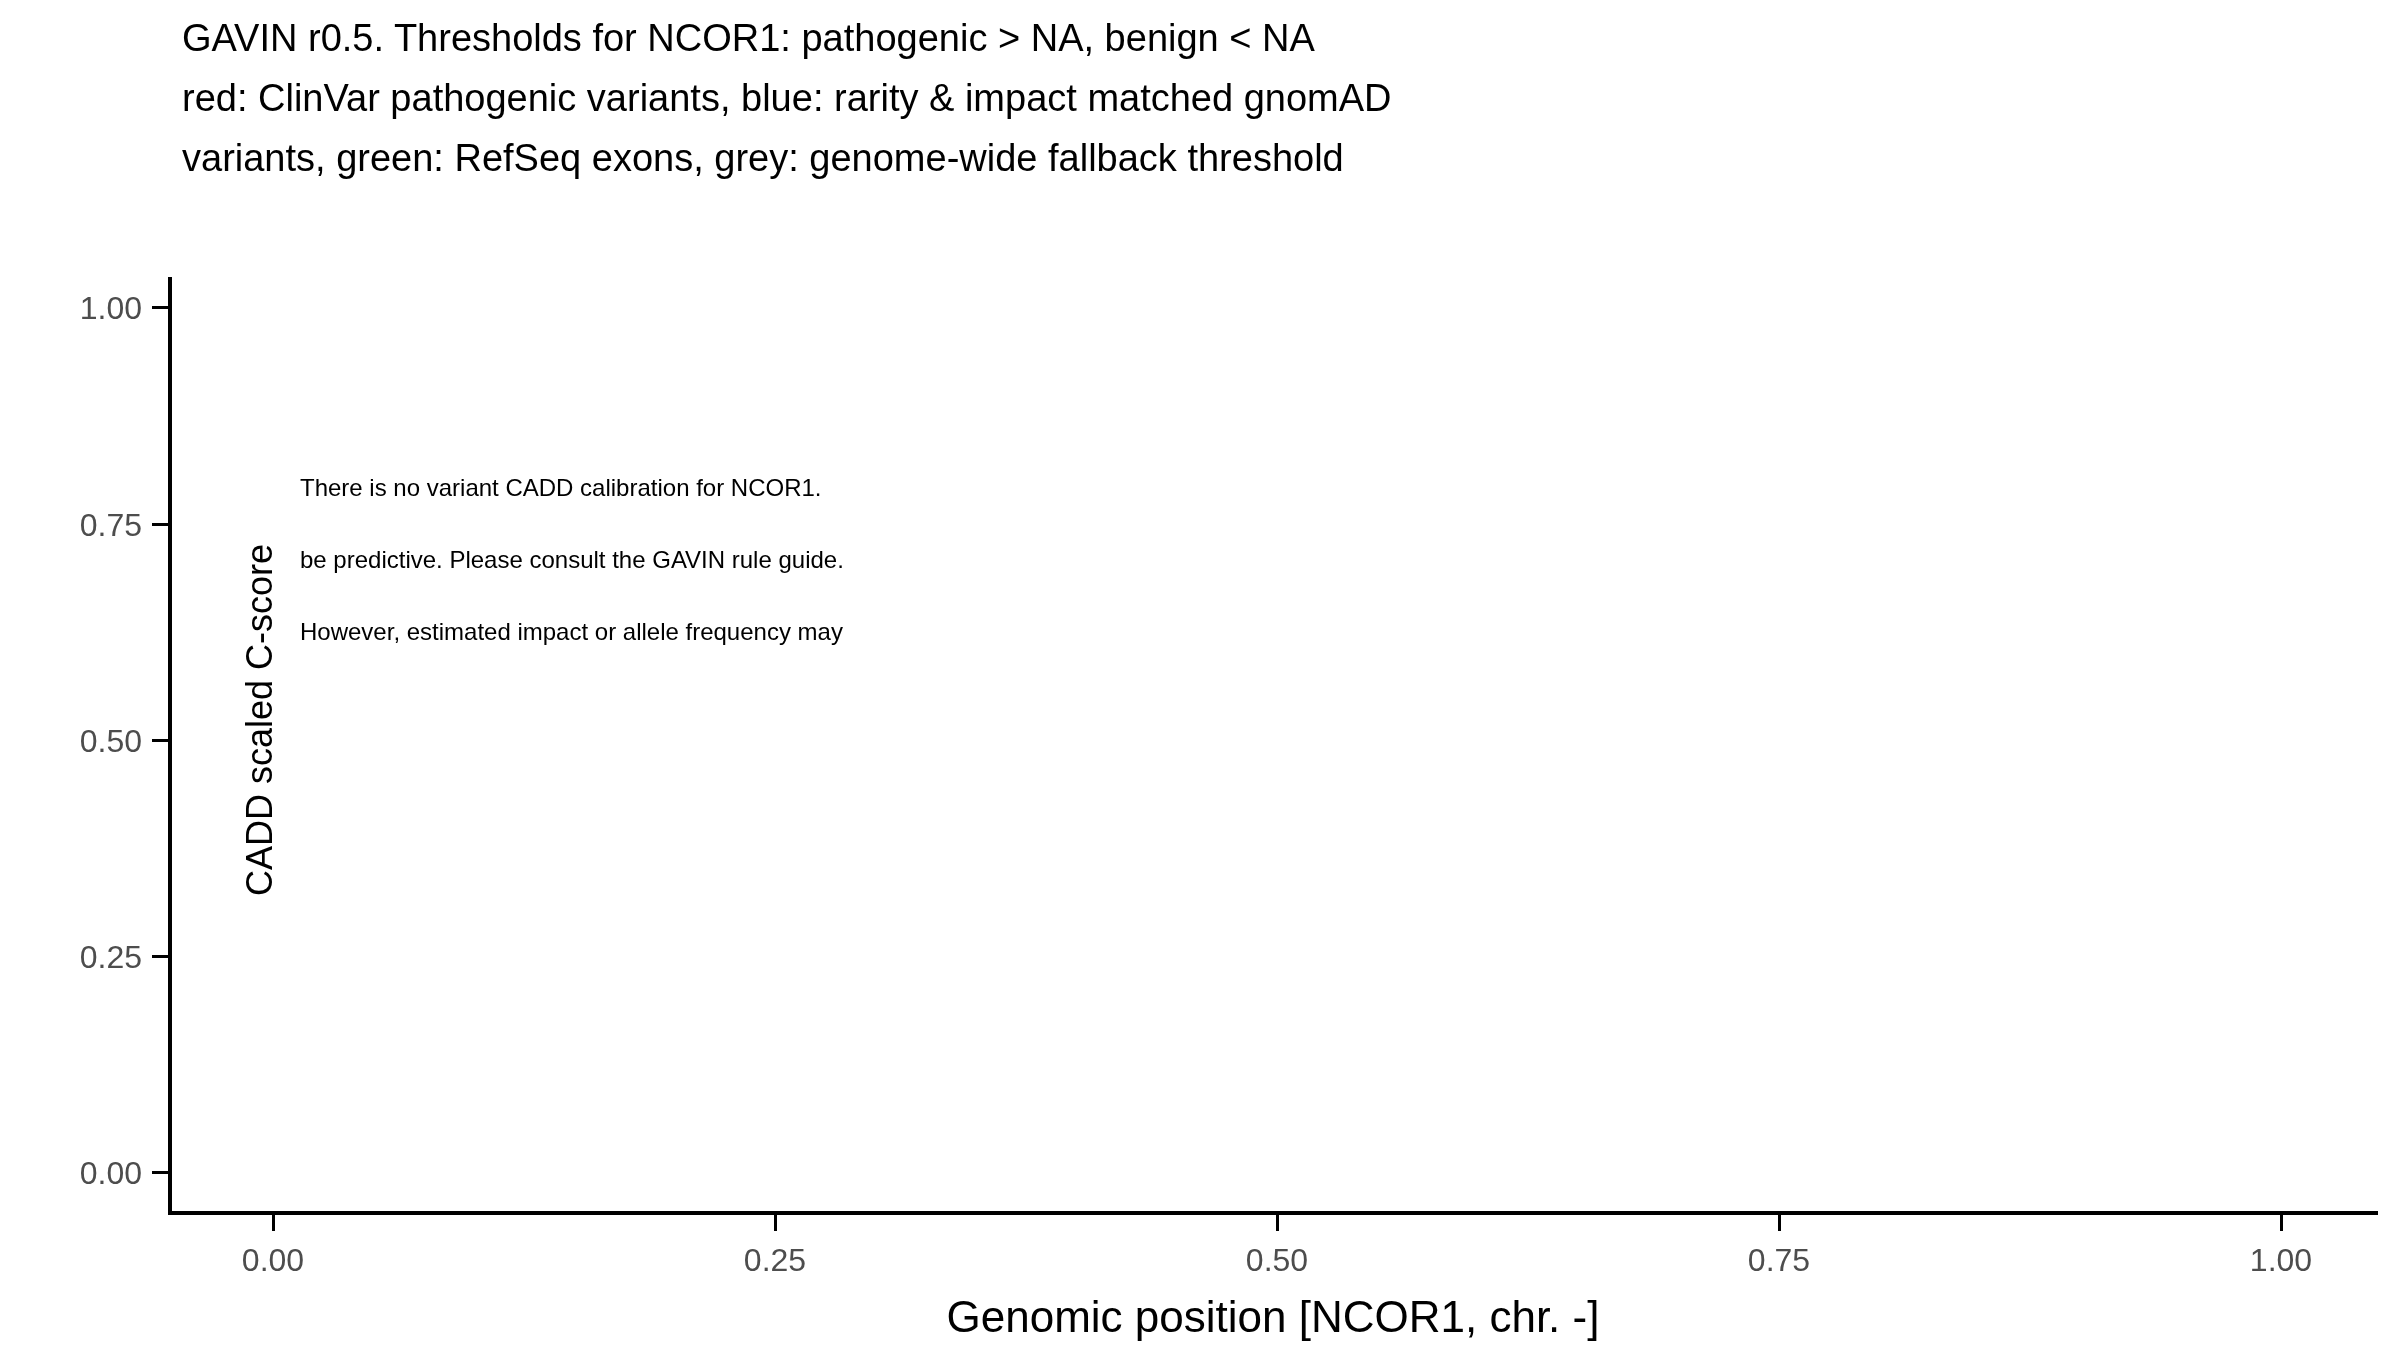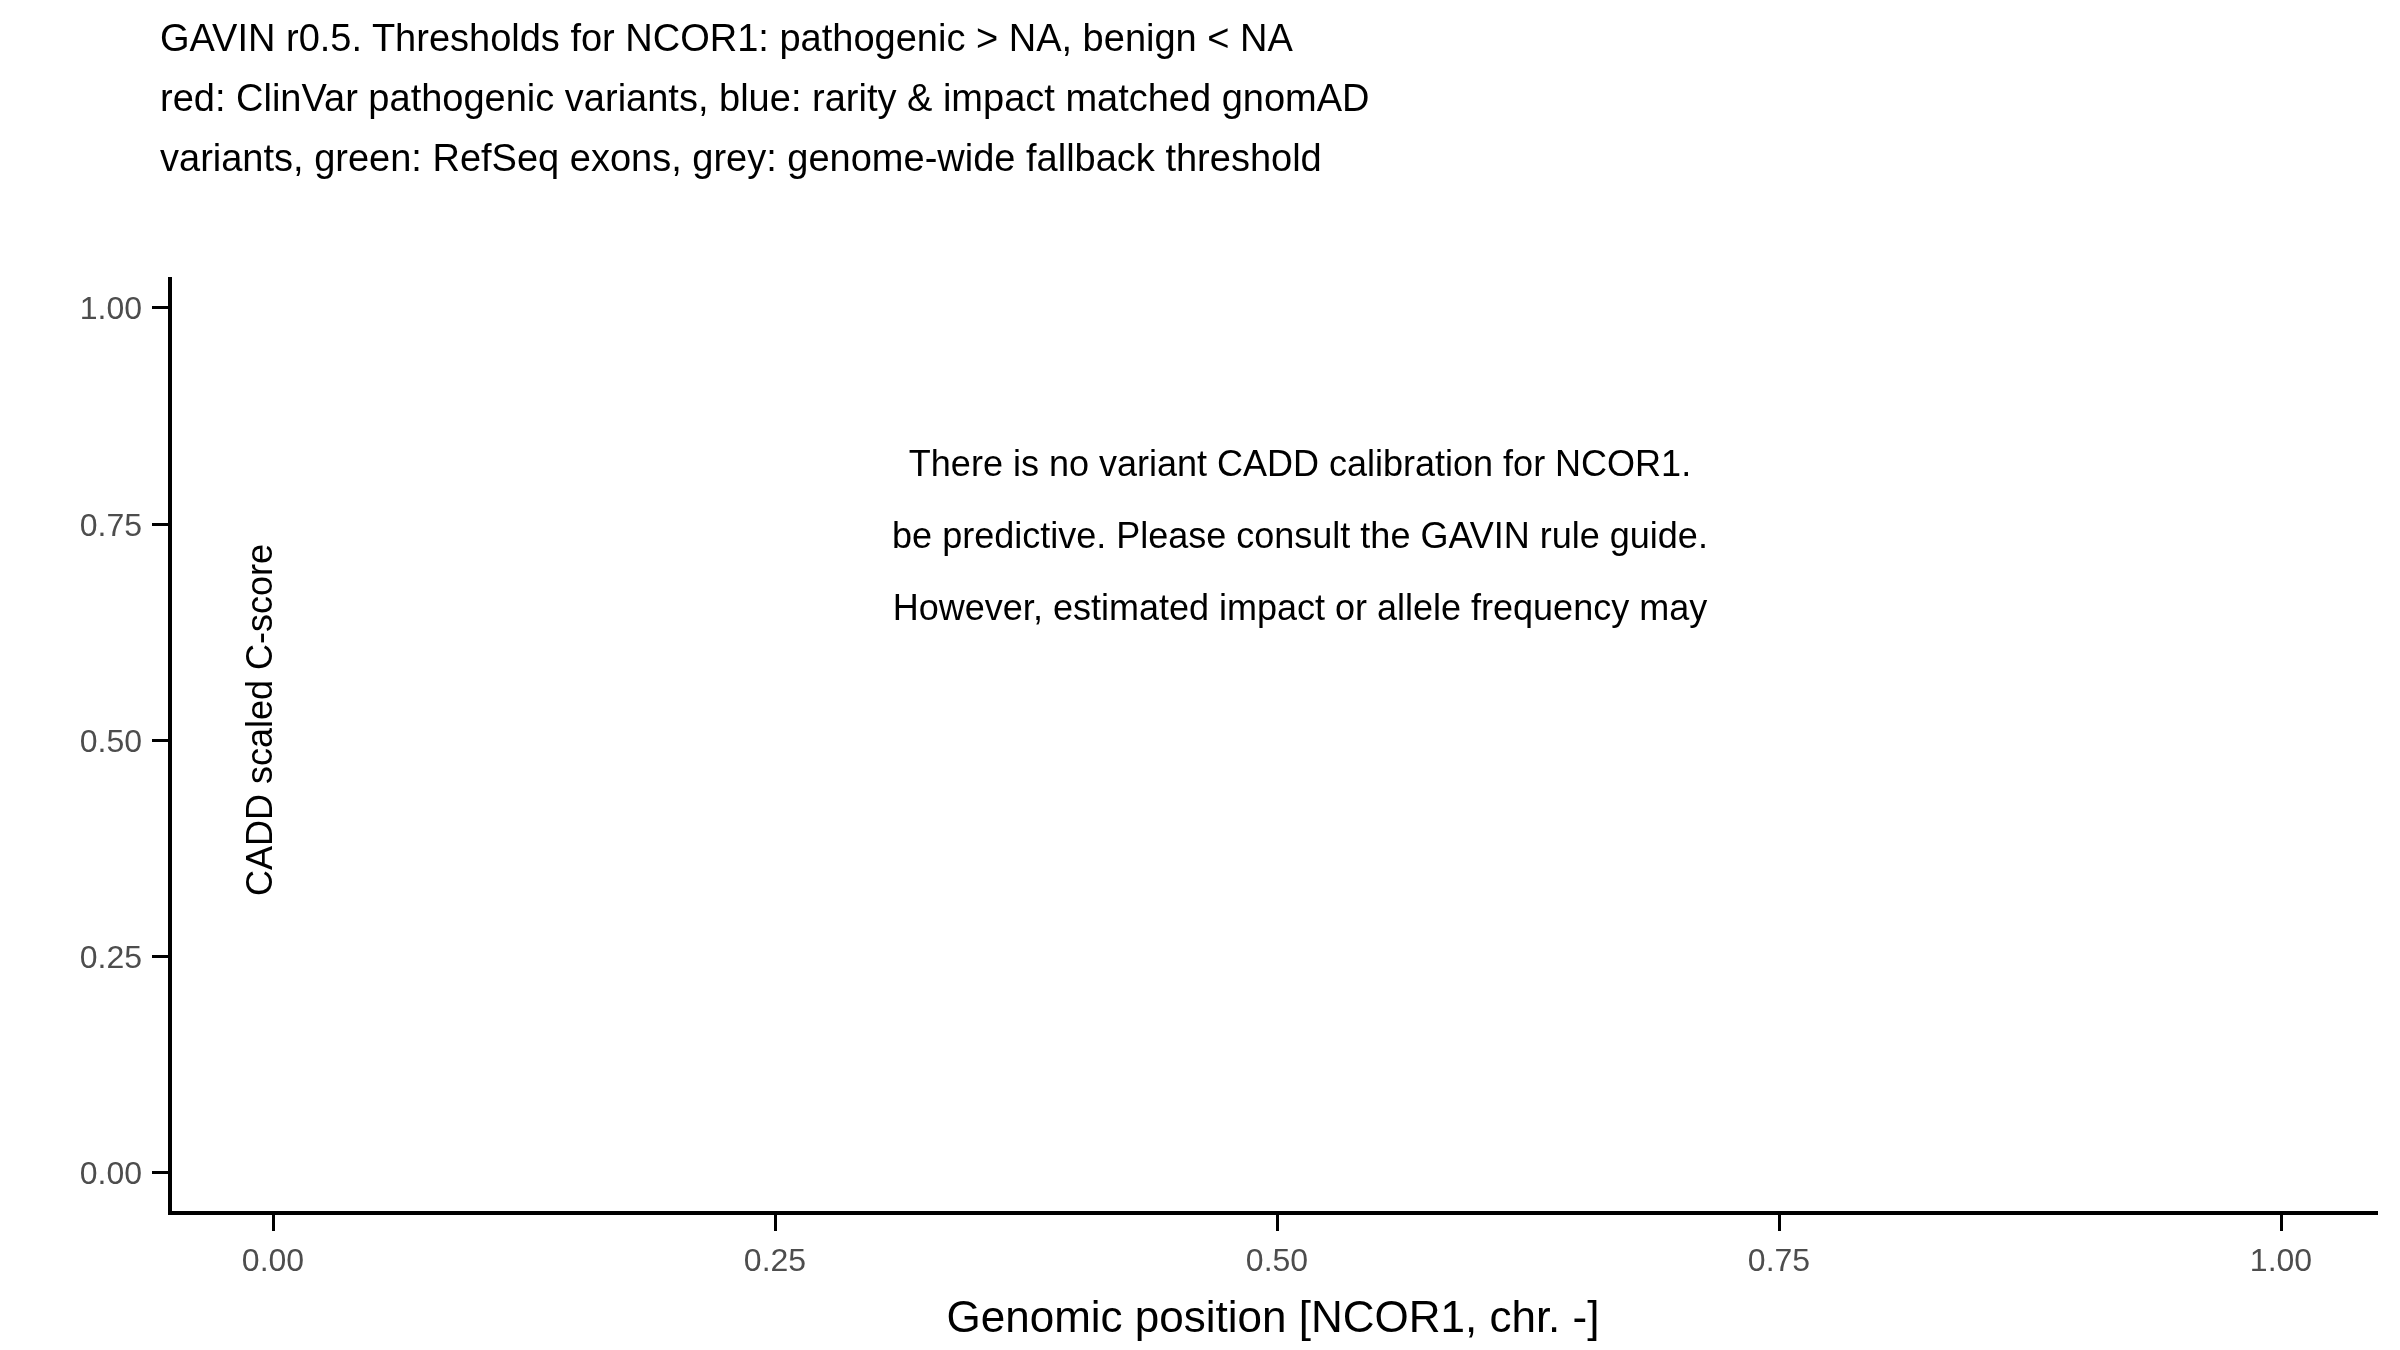--- a/index.html
+++ b/index.html
@@ -14,21 +14,21 @@
     position: relative;
     width: 2400px;
     height: 1350px;
     background: #ffffff;
     overflow: hidden;
   }
 
   
   #plot-title {
     position: absolute;
-    left: 160px;
+    left: 182px;
     top: 8px;
     width: 2100px;
     color: #000000;
     font-size: 38px;
     line-height: 60px;
     white-space: nowrap;
   }
   #plot-title .title-line {
     display: block;
     height: 60px;
@@ -124,25 +124,25 @@
     color: #000000;
     font-size: 44px;
     line-height: 40px;
     white-space: nowrap;
   }
 
   
   #panel-annotation {
     position: absolute;
     left: 300px;
-    top: 428px;
+    top: 452px;
     width: 2000px;
-    text-align: center;
-    color: #000000;
-    font-size: 36px;
+    text-align: left;
+    color: #000000;
+    font-size: 24px;
     line-height: 72px;
     white-space: nowrap;
   }
   #panel-annotation .annotation-line {
     display: block;
     height: 72px;
   }
 </style>
 </head>
 <body>

